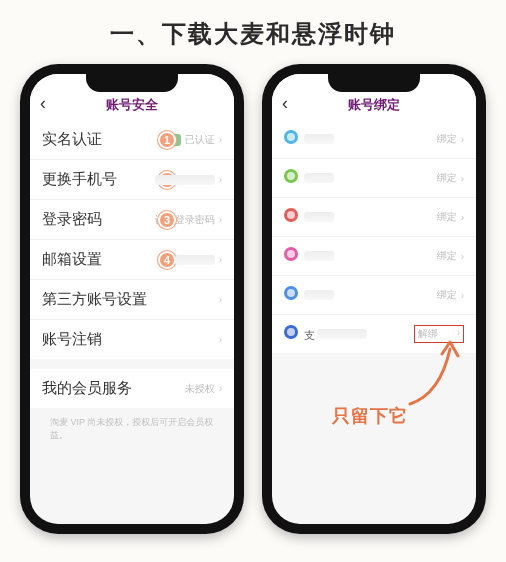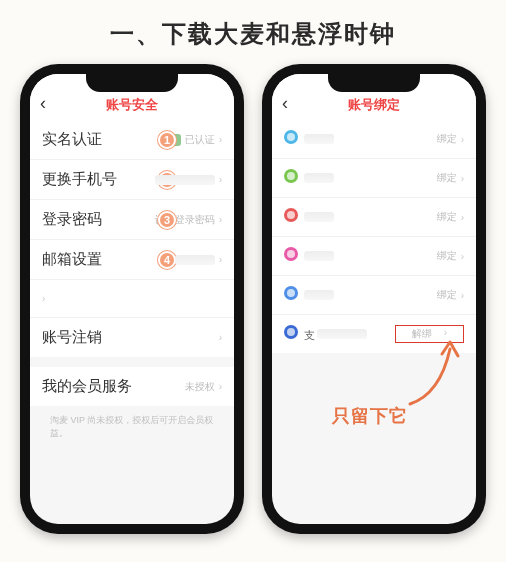--- a/index.html
+++ b/index.html
@@ -65,21 +65,21 @@
   .back {
     position: absolute;
     left: 10px;
     bottom: 6px;
     font-size: 18px;
     color: #333;
   }
   .header-title {
     font-size: 13px;
     font-weight: 600;
-    color: #ef4444;
+    color: #701a75;
   }
   .list {
     background: #fff;
     margin-top: 0;
   }
   .row {
     display: flex;
     align-items: center;
     justify-content: space-between;
     padding: 10px 12px;
@@ -149,26 +149,26 @@
     content:""; position:absolute; inset:3px; border-radius:50%; background:rgba(255,255,255,.7);
   }
   .blur {
     display:inline-block; width:60px; height:10px;
     background: linear-gradient(#eee,#f7f7f7);
     border-radius:3px; filter: blur(.3px);
   }
   .bind-status { font-size: 10px; color: #bbb; }
   .unbind-box {
     border: 1.5px solid #d93a2b;
-    padding: 1px 16px;
+    padding: 1px 3px;
     color: #bbb;
     font-size: 10px;
     display: inline-flex;
     align-items: flex-start;
-    gap: 12px;
+    gap: 19px;
   }
   .arrow-svg {
     position:absolute;
     pointer-events:none;
   }
 </style>
 </head>
 <body>
 
 <div class="title">一、下载大麦和悬浮时钟</div>
@@ -210,20 +210,21 @@
         </div>
         <div class="row">
           <span class="row-label">邮箱设置</span>
           <span class="badge">4</span>
           <span class="row-right">
             <span class="blur" style="width:40px"></span>
             <span class="chevron">›</span>
           </span>
         </div>
         <div class="row">
+          <span class="row-label">第三方账号设置</span>
           <span class="row-right">
             <span class="chevron">›</span>
           </span>
         </div>
         <div class="row">
           <span class="row-label">账号注销</span>
           <span class="row-right">
             <span class="chevron">›</span>
           </span>
         </div>

